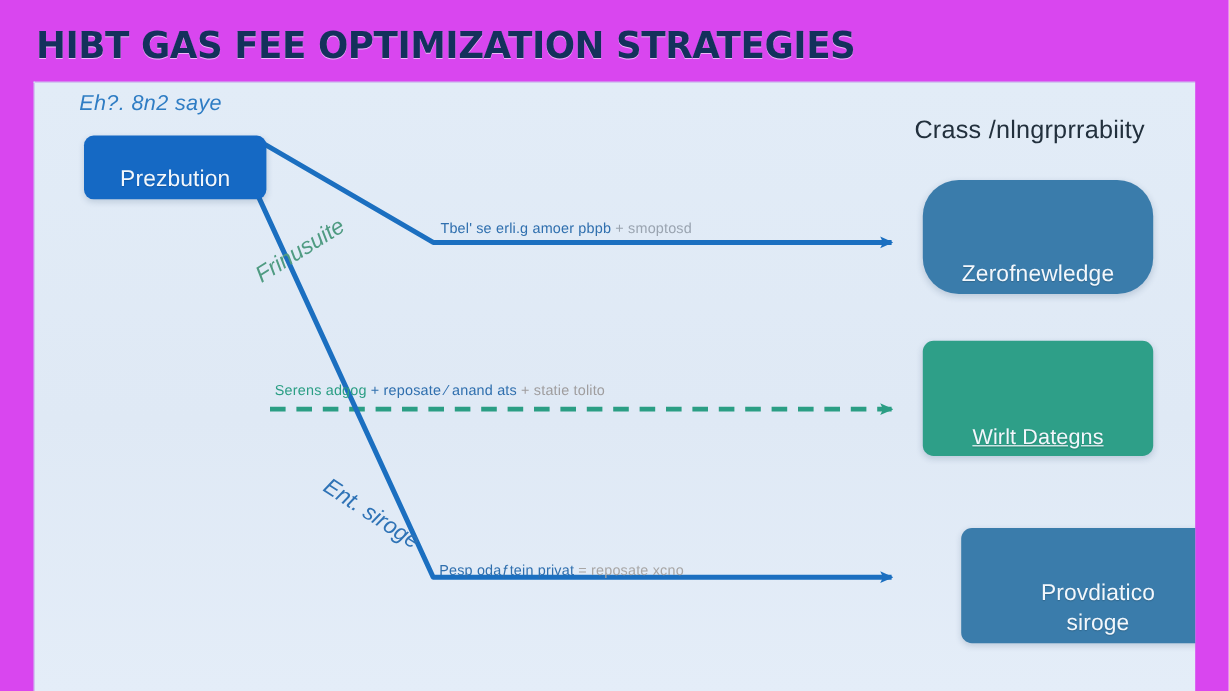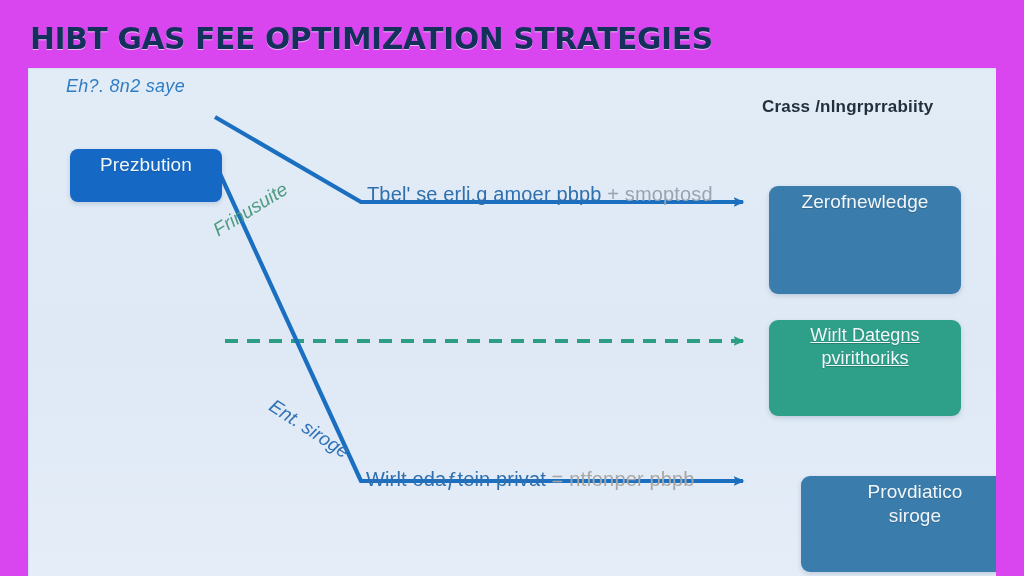--- a/index.html
+++ b/index.html
@@ -62,49 +62,49 @@
     width: 967px;
     height: 508px;
   }
 
   
   .node {
     position: absolute;
     box-sizing: border-box;
     border-radius: 9px;
     display: flex;
-    align-items: flex-start;
+    align-items: flex-end;
     justify-content: center;
     text-align: center;
     color: #f2f7fc;
     font-size: 19px;
     line-height: 1.28;
     padding: 4px 10px;
     letter-spacing: 0.1px;
     box-shadow: 0 2px 5px rgba(30,60,100,0.18);
     text-shadow: 0 1px 1px rgba(0,0,0,0.18);
-    margin-top: 36px;
   }
 
   #node-source {
     left: 41px;
     top: 44px;
     width: 152px;
     height: 53px;
     background: #1569c4;
     border-radius: 8px;
     font-size: 19px;
   }
 
   #node-zk {
     left: 740px;
     top: 81px;
     width: 192px;
-    height: 108px;
+    height: 95px;
     background: #3a7cab;
+    border-radius: 30px;
   }
 
   #node-mid {
     left: 740px;
     top: 215px;
     width: 192px;
     height: 96px;
     background: #2e9f88;
     font-size: 18px;
     text-decoration: underline;
@@ -122,40 +122,39 @@
 
   
   .float-label {
     position: absolute;
     white-space: nowrap;
   }
 
   #label-crosschain {
     left: 733px;
     top: 28px;
-    font-size: 17px;
+    font-size: 21px;
     color: #22303d;
     letter-spacing: 0.2px;
-    font-weight: bold;
   }
 
   #label-source-top {
     left: 37px;
     top: 7px;
     font-size: 18px;
     color: #2f7dc4;
     letter-spacing: 0.3px;
     font-style: italic;
   }
 
   
   .edge-label {
     position: absolute;
     white-space: nowrap;
-    font-size: 20px;
+    font-size: 12px;
     letter-spacing: 0.15px;
   }
 
   #edge-label-top {
     left: 338px;
     top: 114px;
     color: #2f6fae;
   }
   #edge-label-top .dim { color: #9aa4b0; }
 
@@ -235,40 +234,44 @@
 
     <div class="node" id="node-zk">
       <span>
         <span class="node-line">Zerofnewledge</span>
       </span>
     </div>
 
     <div class="node" id="node-mid">
       <span>
         <span class="node-line">Wirlt Dategns</span>
-        <span class="node-line">pvirithoriks</span>
       </span>
     </div>
 
     <div class="node" id="node-bottom">
       <span>
         <span class="node-line">Provdiatico</span>
         <span class="node-line">siroge</span>
       </span>
     </div>
 
     <div class="edge-label" id="edge-label-top">
       <span>Tbel' se erli.g amoer pbpb</span>
       <span class="dim">+ smoptosd</span>
     </div>
 
+    <div class="edge-label" id="edge-label-mid">
+      <span>Serens adgog</span>
+      <span class="blue">+ reposate ⁄ anand ats</span>
+      <span class="dim">+ statie tolito</span>
+    </div>
 
     <div class="edge-label" id="edge-label-bottom">
-      <span>Wirlt odaƒtein privat</span>
-      <span class="dim">= ntfonper pbpb</span>
+      <span>Pesp odaƒtein privat</span>
+      <span class="dim">= reposate xcno</span>
     </div>
 
     <div class="branch-label" id="branch-label-upper">Frinusuite</div>
 
     <div class="branch-label" id="branch-label-lower">Ent. siroge</div>
 
   </div>
 </div>
 
 </body></html>

